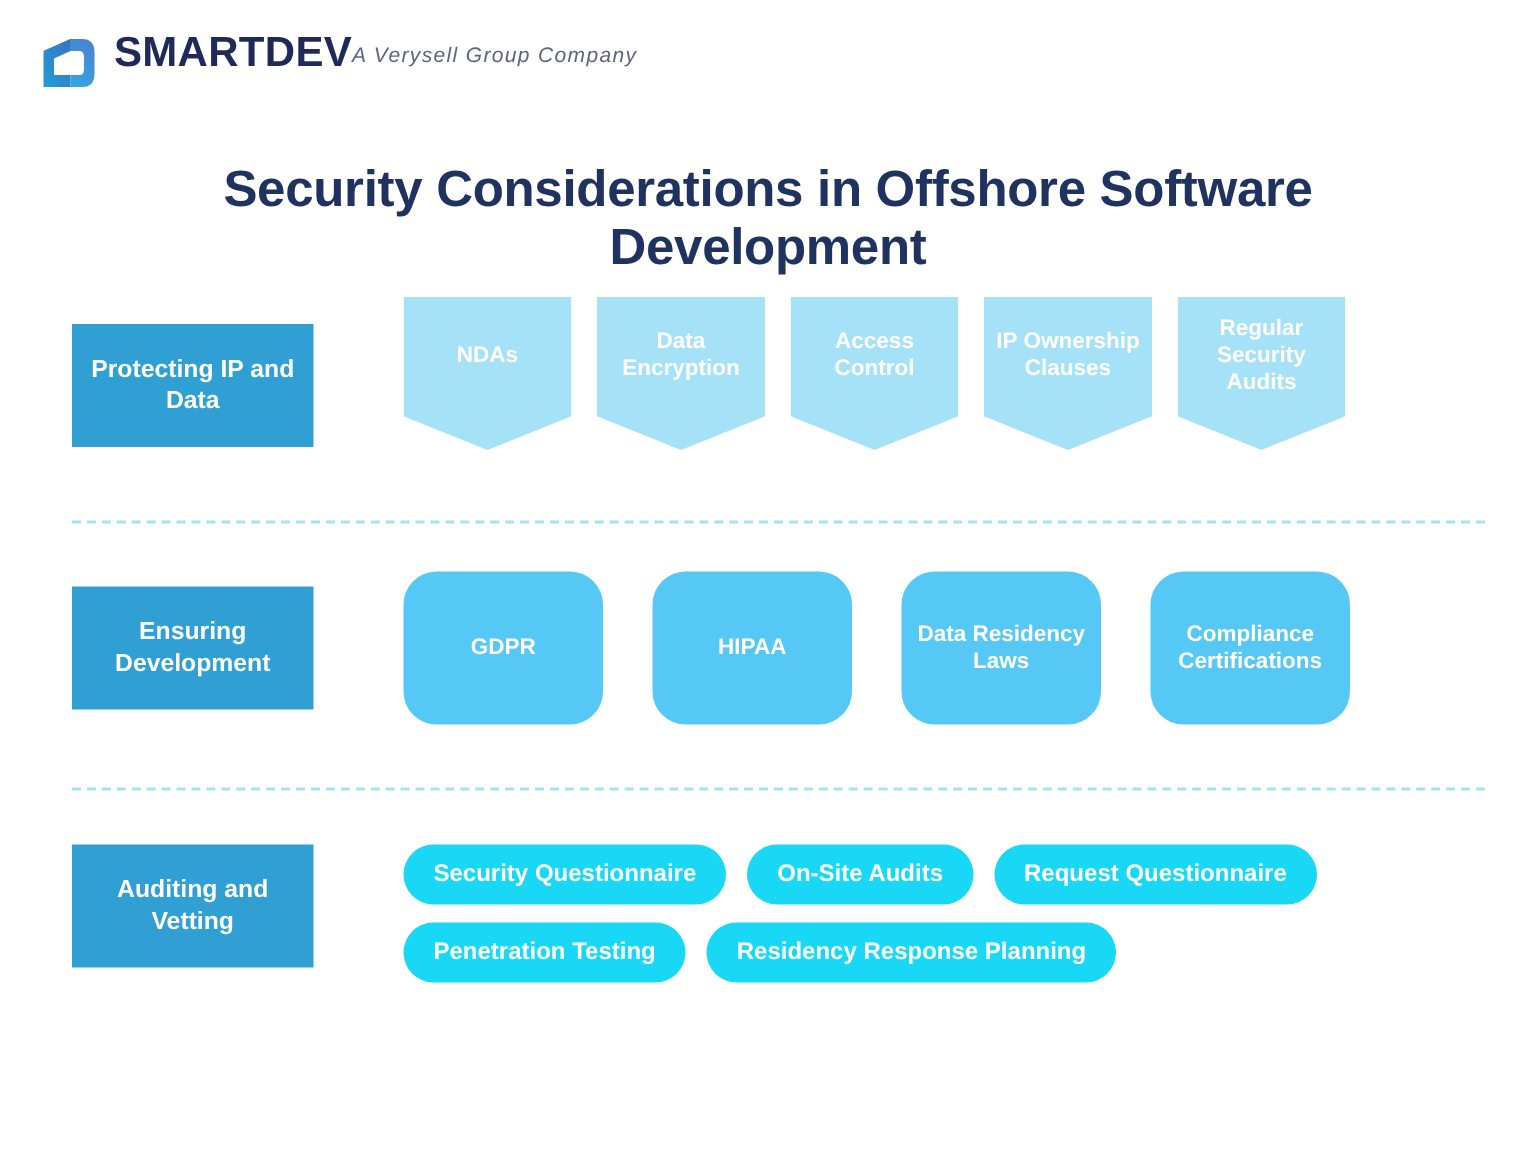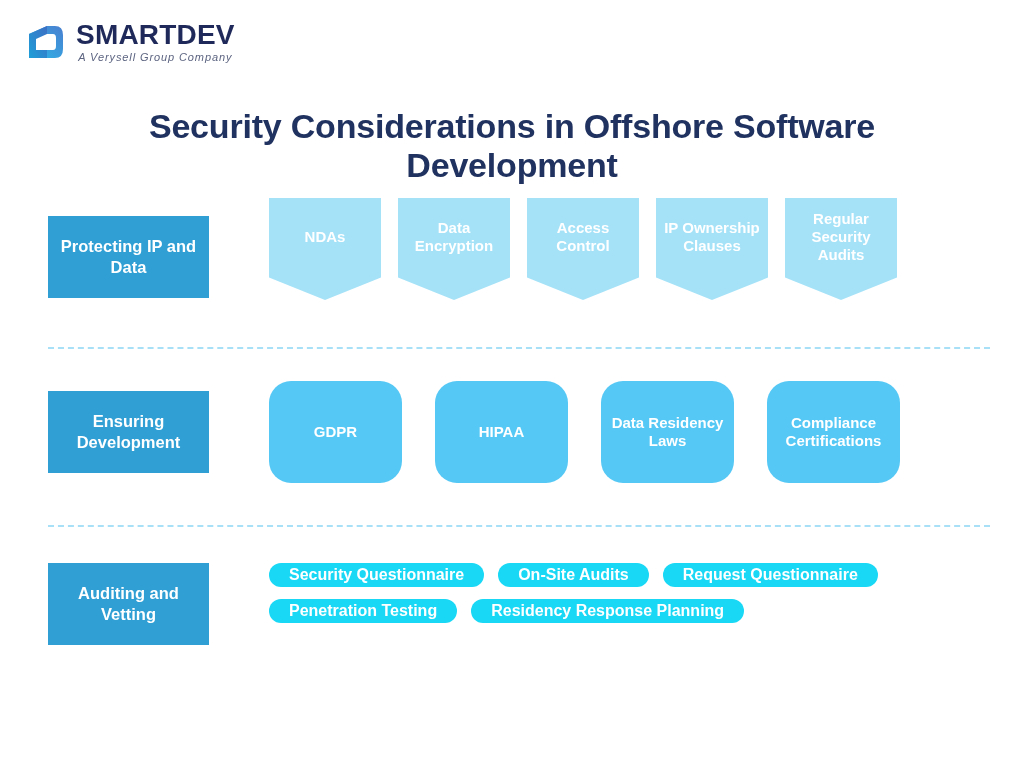--- a/index.html
+++ b/index.html
@@ -26,34 +26,34 @@
   }
   .logo-mark {
     width: 40px;
     height: 40px;
     margin-top: 2px;
     flex: 0 0 auto;
   }
   .logo-text {
     margin-left: 11px;
     display: flex;
-    flex-direction: column;
+    flex-direction: row;
     align-items: flex-start;
   }
   .logo-word {
     font-size: 28px;
     font-weight: bold;
     color: #1f2a5a;
     letter-spacing: 0.2px;
     line-height: 1.05;
     white-space: nowrap;
   }
   .logo-tagline {
     margin-top: 2px;
-    font-size: 11px;
+    font-size: 14px;
     color: #5c6480;
     font-style: italic;
     letter-spacing: 0.9px;
     white-space: nowrap;
     align-self: center;
   }
 
   
   .page-title {
     position: absolute;
@@ -155,21 +155,21 @@
   .pill-row {
     flex-wrap: wrap;
     align-content: flex-start;
     gap: 12px 14px;
     max-width: 712px;
   }
   .pill {
     background: #18d8f5;
     border-radius: 40px;
     color: #ffffff;
-    height: 24px;
+    height: 40px;
     display: inline-flex;
     align-items: center;
     justify-content: center;
     font-size: 16px;
     font-weight: bold;
     padding: 0 20px;
     box-sizing: border-box;
     white-space: nowrap;
   }
 

